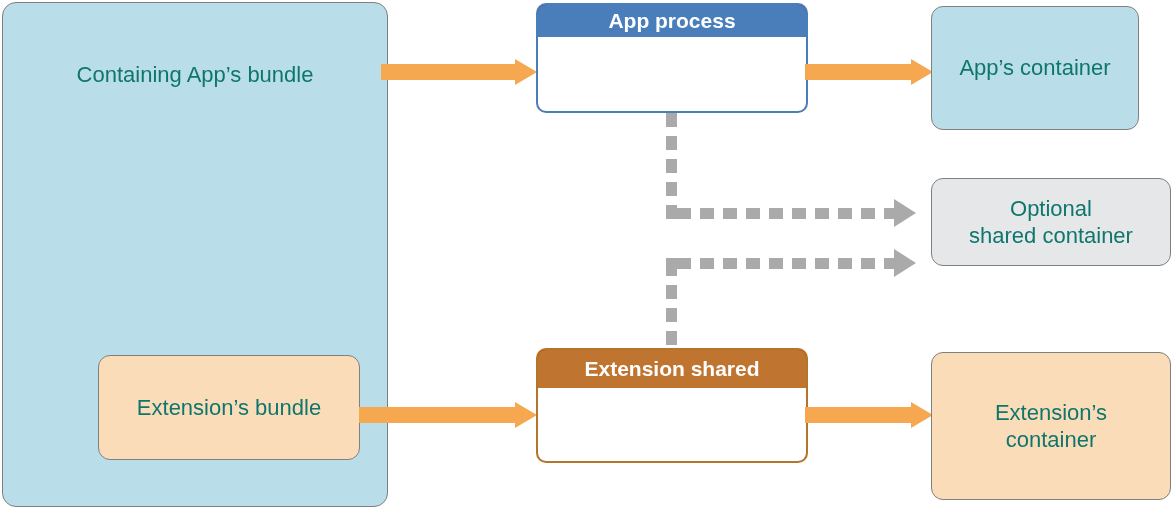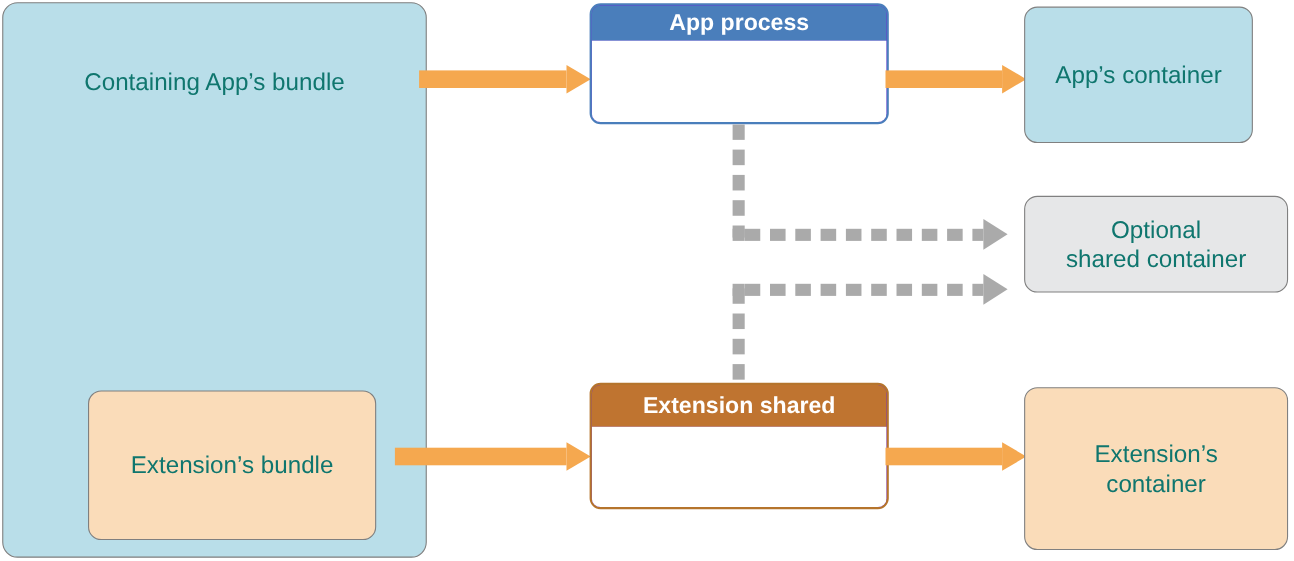--- a/index.html
+++ b/index.html
@@ -47,24 +47,24 @@
   #containing-app-bundle .box-label {
     position: absolute;
     left: 0;
     right: 0;
     top: 58px;
     text-align: center;
   }
 
   
   #extension-bundle {
-    left: 80px;
+    left: 98px;
     top: 355px;
     width: 262px;
-    height: 136px;
+    height: 105px;
     background: #fadcb9;
     border-color: #7f7f7f;
   }
 
   
   #app-container {
     left: 931px;
     top: 6px;
     width: 208px;
     height: 124px;
@@ -85,21 +85,21 @@
     background: #fadcb9;
   }
 
   
   .process {
     position: absolute;
     box-sizing: border-box;
     width: 272px;
     border-radius: 10px;
     overflow: hidden;
-    background: #6d28d9;
+    background: #b91c1c;
   }
   .process .proc-header {
     box-sizing: border-box;
     width: 100%;
     height: 32px;
     display: flex;
     align-items: center;
     justify-content: center;
     color: #ffffff;
     font-size: 21px;

